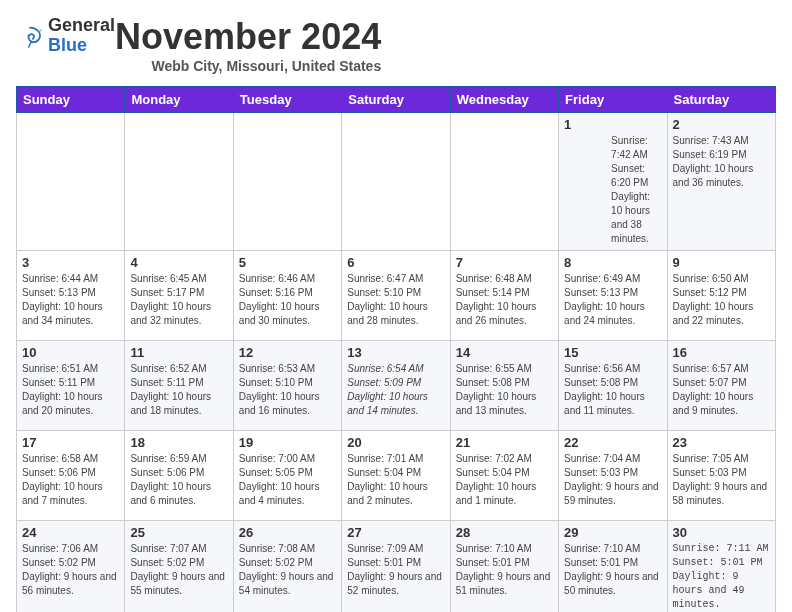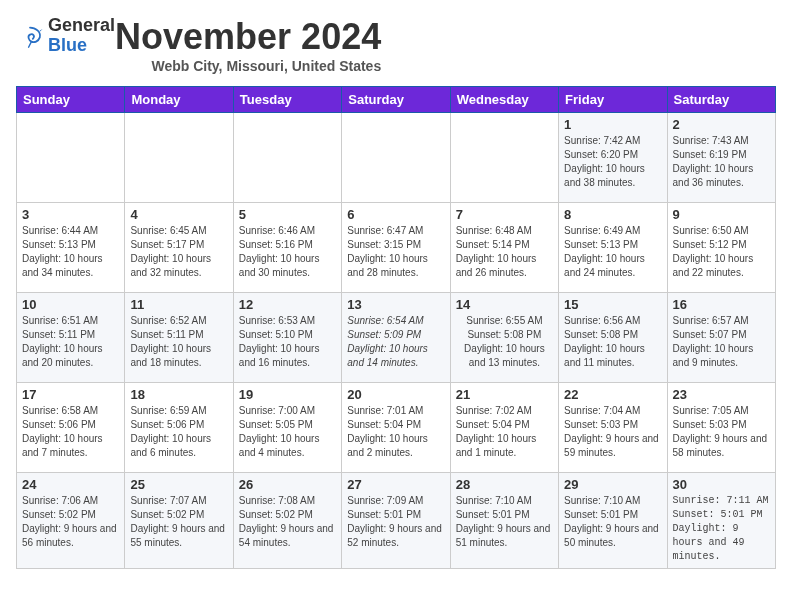--- a/index.html
+++ b/index.html
@@ -127,21 +127,21 @@
   </thead>
   <tbody id="calendar-body">
       <tr>
         <td class="empty"></td>
         <td class="empty"></td>
         <td class="empty"></td>
         <td class="empty"></td>
         <td class="empty"></td>
         <td>
           <span class="day-num">1</span>
-          <div class="day-info" style="white-space: pre-line;">Sunrise: 7:42 AM
+          <div class="day-info" style="white-space: pre-line; margin-left: 47px;">Sunrise: 7:42 AM
 Sunset: 6:20 PM
 Daylight: 10 hours and 38 minutes.</div>
         </td>
         <td>
           <span class="day-num">2</span>
           <div class="day-info" style="white-space: pre-line;">Sunrise: 7:43 AM
 Sunset: 6:19 PM
 Daylight: 10 hours and 36 minutes.</div>
         </td>
       </tr>
@@ -160,21 +160,21 @@
         </td>
         <td>
           <span class="day-num">5</span>
           <div class="day-info" style="white-space: pre-line;">Sunrise: 6:46 AM
 Sunset: 5:16 PM
 Daylight: 10 hours and 30 minutes.</div>
         </td>
         <td>
           <span class="day-num">6</span>
           <div class="day-info" style="white-space: pre-line;">Sunrise: 6:47 AM
-Sunset: 3:15 PM
+Sunset: 5:10 PM
 Daylight: 10 hours and 28 minutes.</div>
         </td>
         <td>
           <span class="day-num">7</span>
           <div class="day-info" style="white-space: pre-line;">Sunrise: 6:48 AM
 Sunset: 5:14 PM
 Daylight: 10 hours and 26 minutes.</div>
         </td>
         <td>
           <span class="day-num">8</span>
@@ -209,21 +209,21 @@
 Daylight: 10 hours and 16 minutes.</div>
         </td>
         <td>
           <span class="day-num">13</span>
           <div class="day-info" style="white-space: pre-line; font-style: italic;">Sunrise: 6:54 AM
 Sunset: 5:09 PM
 Daylight: 10 hours and 14 minutes.</div>
         </td>
         <td>
           <span class="day-num">14</span>
-          <div class="day-info" style="white-space: pre-line; text-align: center;">Sunrise: 6:55 AM
+          <div class="day-info" style="white-space: pre-line;">Sunrise: 6:55 AM
 Sunset: 5:08 PM
 Daylight: 10 hours and 13 minutes.</div>
         </td>
         <td>
           <span class="day-num">15</span>
           <div class="day-info" style="white-space: pre-line;">Sunrise: 6:56 AM
 Sunset: 5:08 PM
 Daylight: 10 hours and 11 minutes.</div>
         </td>
         <td>

